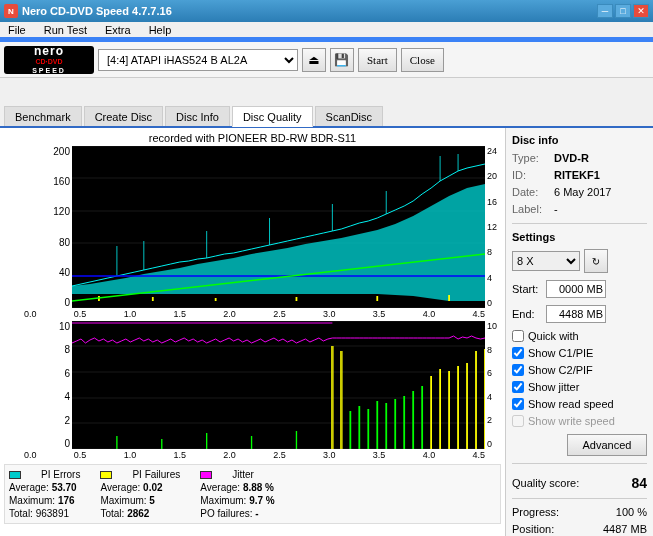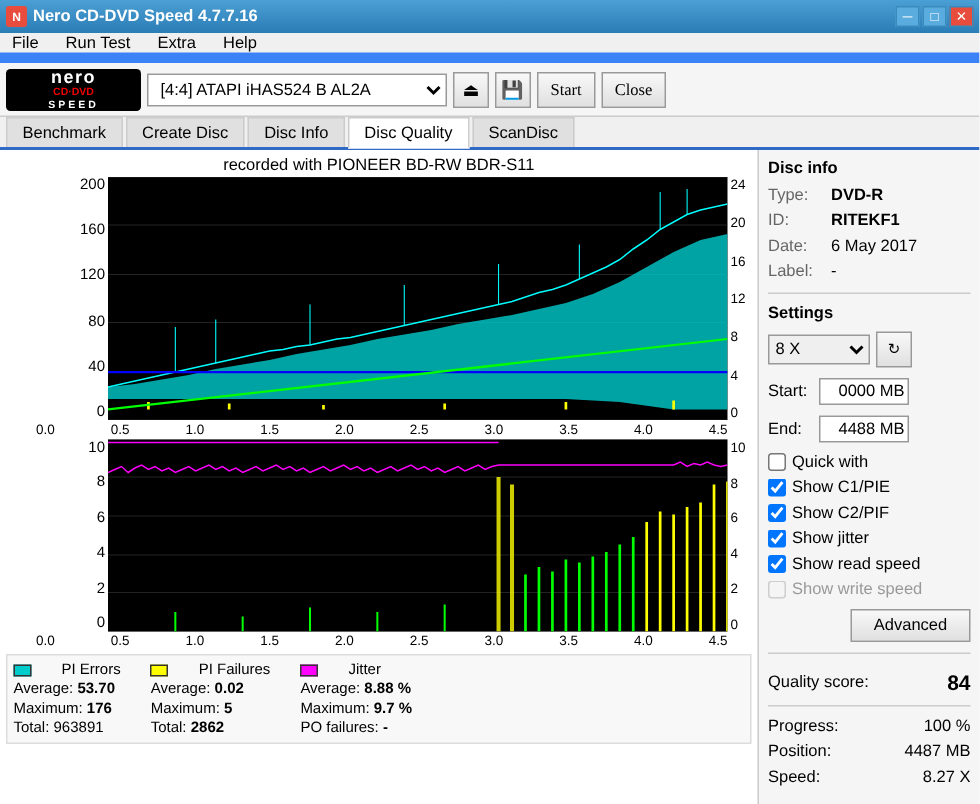--- a/index.html
+++ b/index.html
@@ -21,21 +21,21 @@
     .title-btn { width: 16px; height: 14px; background: #5aabde; border: 1px solid #3a8bbd; color: white; font-size: 9px; cursor: pointer; display: flex; align-items: center; justify-content: center; }
     .title-btn.close { background: #e74c3c; }
 
     
     .menu-bar {
       background: #f0f0f0;
       height: 20px;
       display: flex;
       align-items: center;
       padding: 0 4px;
-      border-bottom: 7px solid #3b82f6;
+      border-bottom: 5px solid #3b82f6;
       gap: 10px;
     }
     .menu-item { font-size: 11px; color: #000; cursor: pointer; padding: 2px 4px; }
 
     
     .toolbar {
       background: #f5f5f5;
       height: 36px;
       display: flex;
       align-items: center;
@@ -61,20 +61,21 @@
 
     
     .tabs {
       background: #f0f0f0;
       height: 22px;
       display: flex;
       align-items: flex-end;
       padding: 0 4px;
       border-bottom: 2px solid #316ac5;
       gap: 2px;
+      margin-top: 28px;
     }
     .tab {
       height: 20px; padding: 0 10px; font-size: 11px; border: 1px solid #ccc; border-bottom: none;
       background: #e0e0e0; cursor: pointer; display: flex; align-items: center; white-space: nowrap;
     }
     .tab.active { background: white; border-bottom: 1px solid white; margin-bottom: -1px; height: 21px; }
 
     
     .main-content {
       display: flex;

